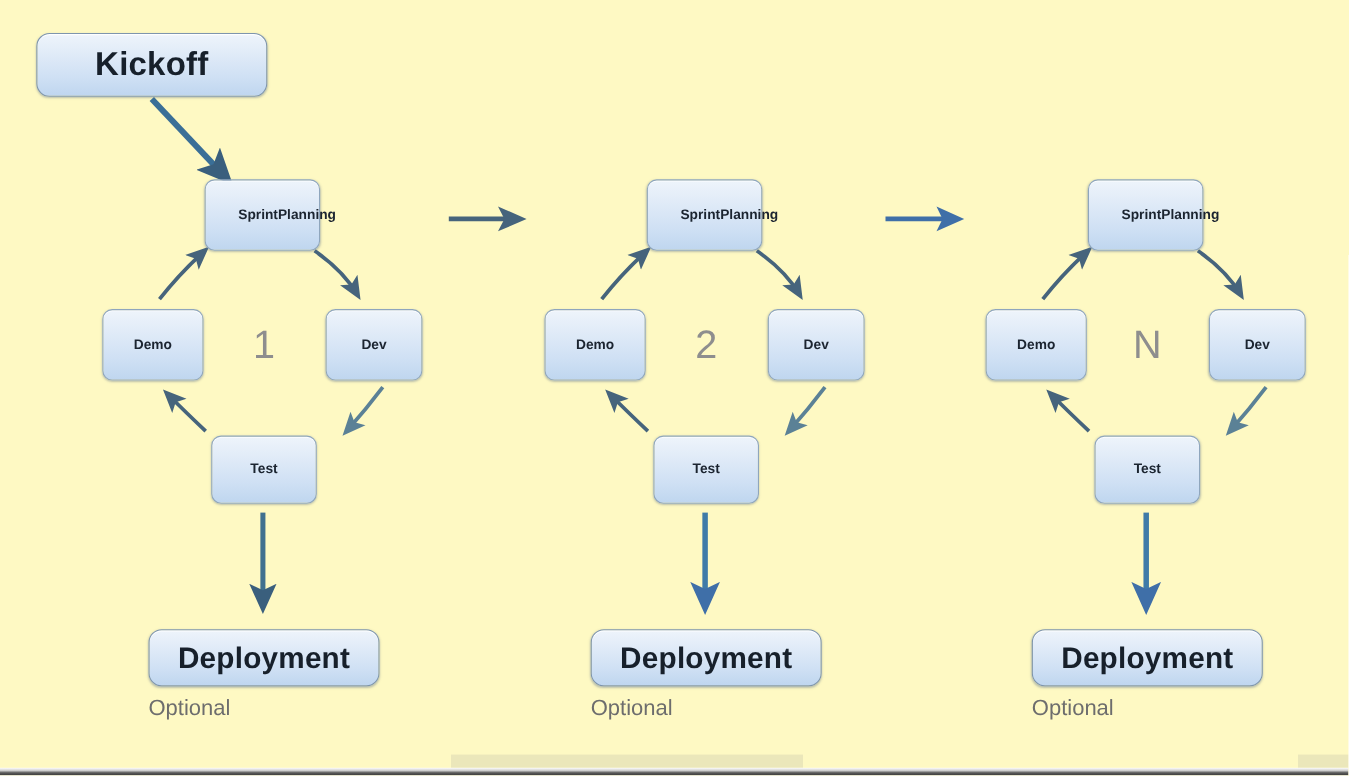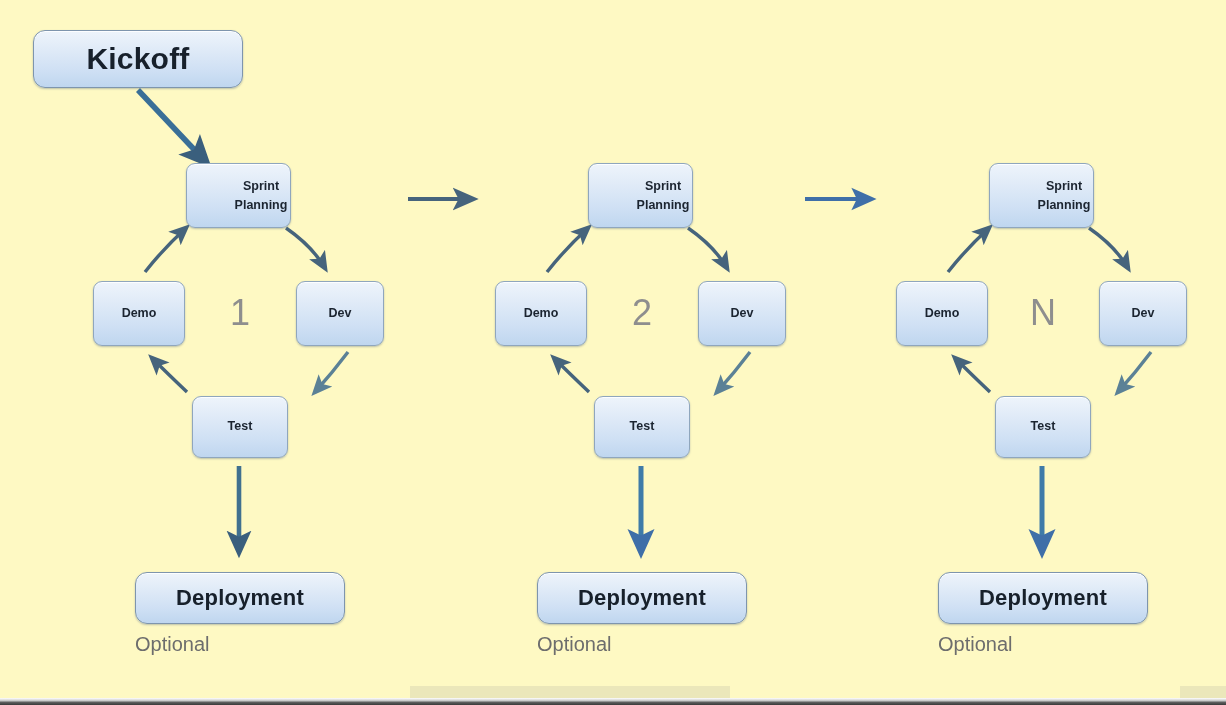--- a/index.html
+++ b/index.html
@@ -36,30 +36,30 @@
     border-radius: 12px;
     border: 1px solid #7e95ad;
     font-weight: bold;
     letter-spacing: .2px;
   }
 
   .node-kickoff {
     font-size: 30px;
   }
   .node-deploy {
-    font-size: 22px;
+    font-size: 27px;
   }
 
   .node-small {
     font-size: 12.5px;
     font-weight: 600;
     color: #1b2430;
   }
   .node-small.two-line {
-    flex-direction: column;
+    flex-direction: row;
     line-height: 1.45;
     padding-left: 45px;
   }
 
   
   .cycle-num {
     position: absolute;
     font-size: 36px;
     color: #8e8e8e;
     font-weight: 400;

